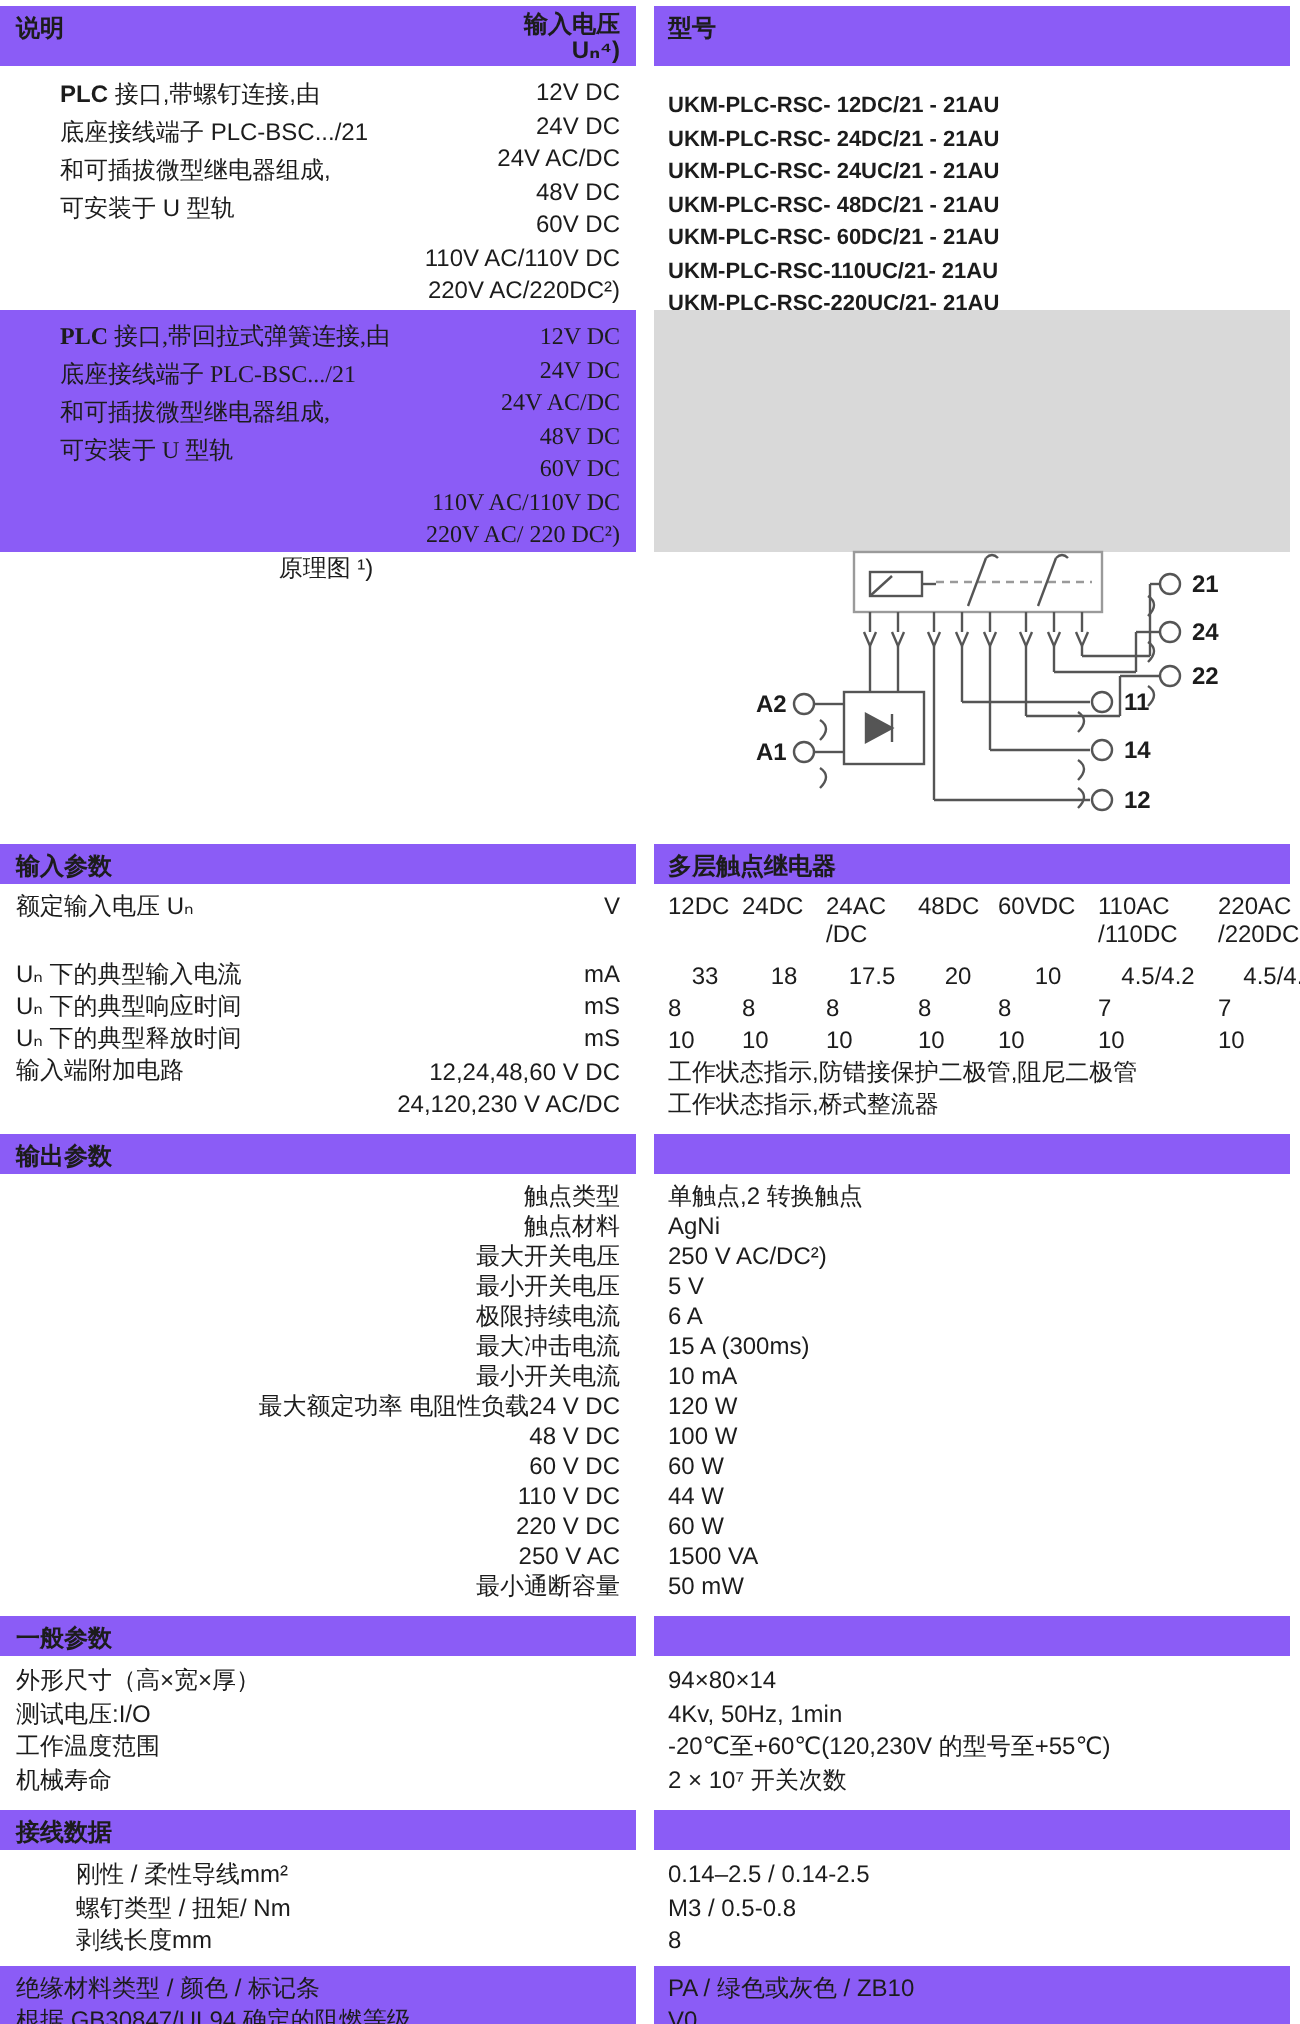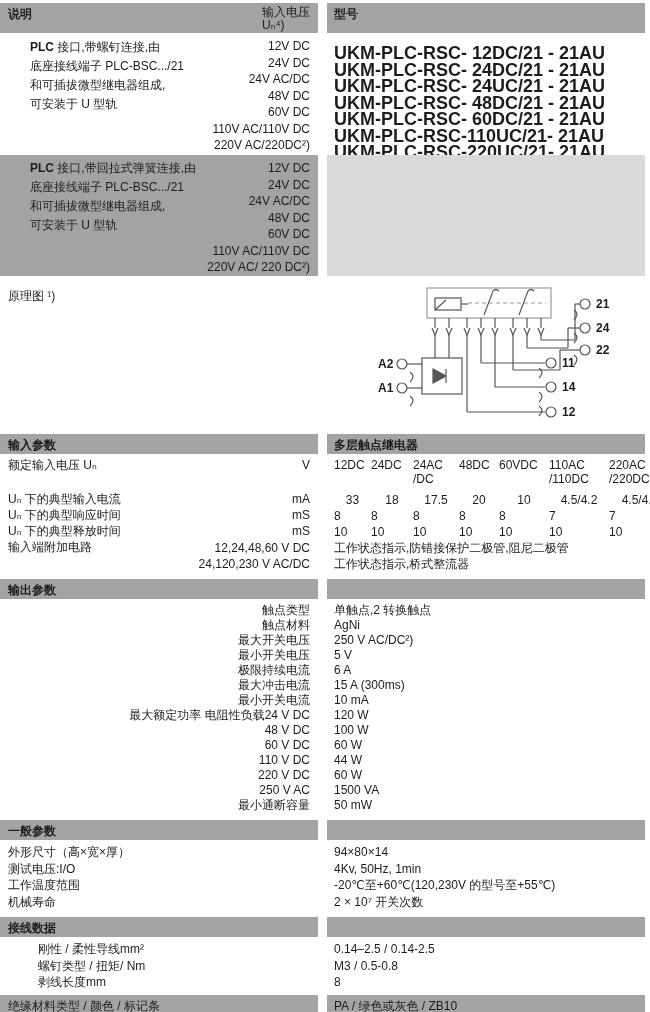--- a/index.html
+++ b/index.html
@@ -1,35 +1,35 @@
 <!DOCTYPE html>
 <html><head>
 <meta charset="utf-8">
 <style>
   html,body{margin:0;padding:0;background:#fff;}
   body{font-family:"Liberation Sans","DejaVu Sans",sans-serif;color:#1c1c1c;}
   .page{width:650px;height:1012px;box-sizing:border-box;padding:3px 5px 0 0;overflow:hidden;background:#fff;}
   .row{display:grid;grid-template-columns:318px 1fr;column-gap:9px;}
-  .bar{background:#a3a3a3;}
+  .bar{background:#8b5cf6;}
   .lpad{padding-left:8px;box-sizing:border-box;}
   .rpad{padding-left:7px;box-sizing:border-box;}
   .hdr-bar{height:30px;}
   .hdr-bar .lcell{display:flex;justify-content:space-between;align-items:flex-start;padding-top:3px;padding-right:8px;}
   .hdr-title{font-size:12px;font-weight:bold;}
-  .hdr-right{text-align:left;font-size:12px;font-weight:normal;line-height:13px;}
+  .hdr-right{text-align:right;font-size:12px;font-weight:bold;line-height:13px;}
   .sec-title{font-size:12px;font-weight:bold;padding-top:3px;}
   .sec-bar{height:18px;margin-top:7px;}
   .block{padding-top:5px;}
   .desc-volt{display:flex;justify-content:space-between;padding-right:8px;padding-left:30px;}
   .desc{font-size:12px;line-height:19px;}
   .desc .b{font-weight:bold;}
   .volts{font-size:12px;line-height:16.5px;text-align:right;white-space:nowrap;}
-  .models{font-size:18px;font-weight:bold;line-height:16.5px;padding-top:7px;}
+  .models{font-size:11px;font-weight:bold;line-height:16.5px;padding-top:7px;}
   .gray-block{background:#d9d9d9;}
-  .schematic-row{margin-top:16px;}
+  .schematic-row{margin-top:4px;text-align:center;}
   .schem-label{font-size:12px;padding-top:6px;}
   .in-row{display:flex;justify-content:space-between;font-size:12px;line-height:15px;padding-right:8px;}
   .in-unit{white-space:nowrap;}
   .cols{display:grid;grid-template-columns:37px 42px 46px 40px 50px 60px 62px;font-size:12px;}
   .cols div{white-space:nowrap;}
   .colhdr{line-height:14px;}
   .vrow{line-height:16px;}
   .note{font-size:12px;line-height:16px;white-space:nowrap;}
   .o-row{display:flex;justify-content:flex-end;font-size:12px;line-height:15px;padding-right:8px;}
   .o-val{font-size:12px;line-height:15px;}
@@ -79,21 +79,21 @@
       <div>UKM-PLC-RSC- 12DC/21 - 21AU</div>
       <div>UKM-PLC-RSC- 24DC/21 - 21AU</div>
       <div>UKM-PLC-RSC- 24UC/21 - 21AU</div>
       <div>UKM-PLC-RSC- 48DC/21 - 21AU</div>
       <div>UKM-PLC-RSC- 60DC/21 - 21AU</div>
       <div>UKM-PLC-RSC-110UC/21- 21AU</div>
       <div>UKM-PLC-RSC-220UC/21- 21AU</div>
     </div>
   </div>
 
-  <div class="row" style="height:111px;">
+  <div class="row" style="height:111px;font-family:Liberation Serif, serif;">
     <div class="bar lpad desc-volt" style="padding-top:4px;">
       <div class="desc">
         <div><span class="b">PLC</span> <span>接口,带回拉式弹簧连接,由</span></div>
         <div>底座接线端子 PLC-BSC.../21</div>
         <div>和可插拔微型继电器组成,</div>
         <div>可安装于 U 型轨</div>
       </div>
       <div class="volts" style="padding-top:1px;">
         <div>12V DC</div>
         <div>24V DC</div>

